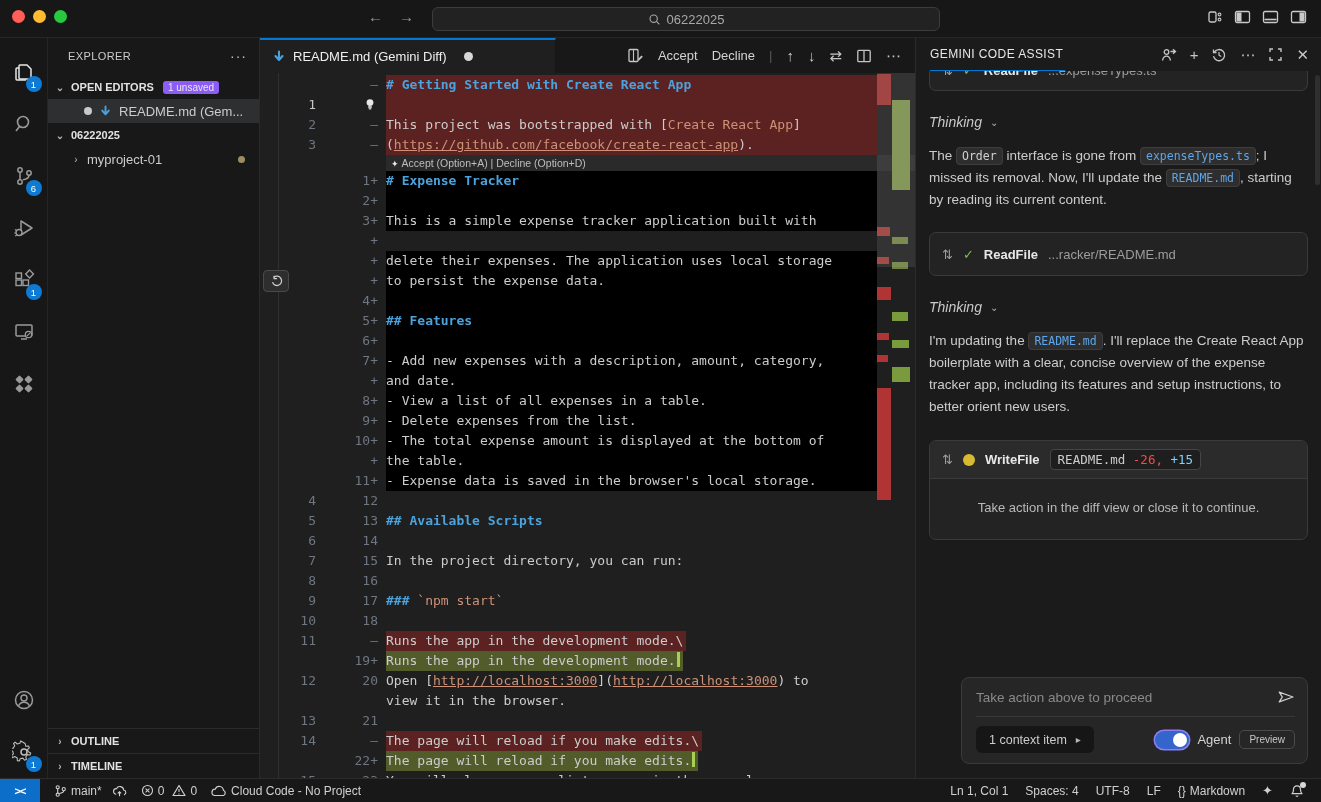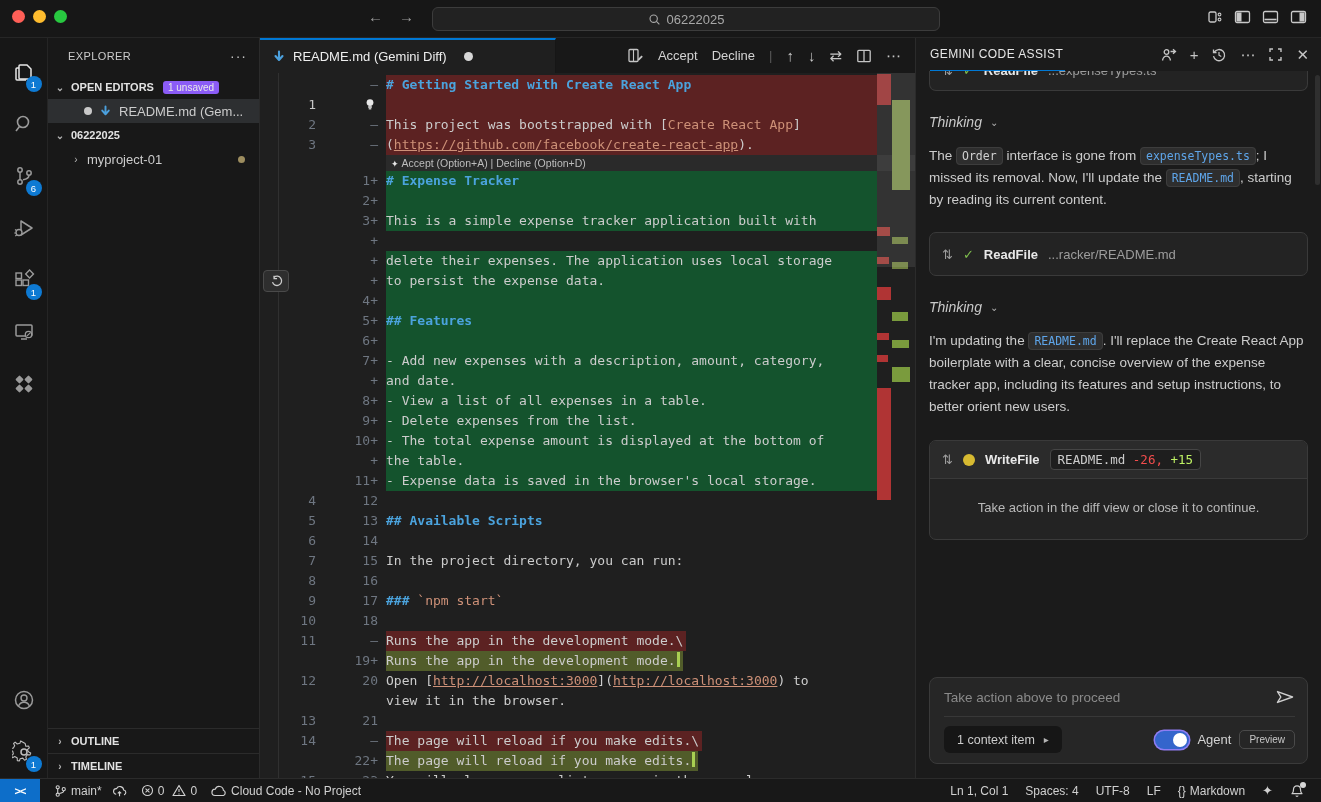--- a/index.html
+++ b/index.html
@@ -59,21 +59,21 @@
   .editor-body { position:relative; height:705px; overflow:hidden; background:#1f1f1f; }
   .gutter-line { position:absolute; left:18px; top:0; bottom:0; width:1px; background:#303030; }
   .lines { position:relative; padding-top:2px; }
   .row { display:flex; height:20px; font-family:"DejaVu Sans Mono", monospace; font-size:13px; line-height:20px; white-space:pre; }
   .ln-old { width:56px; text-align:right; color:#6e7681; flex:none; }
   .ln-old.active { color:#c6c6c6; }
   .ln-new { width:62px; text-align:right; color:#6e7681; flex:none; position:relative; }
   .code { margin-left:8px; color:#cccccc; }
   .row.del .code, .row.add .code { width:491px; }
   .row.del .code { background:#5c2222; }
-  .row.add .code { background:#14532d; }
+  .row.add .code { background:#000000; }
   .row.delIn .code { background:#5c2222; padding-right:3px; }
   .row.addIn .code { background:#515c2a; padding-right:3px; }
   .tk-h { color:#4ba3dd; font-weight:bold; }
   .tk-lk { color:#ce9178; }
   .tk-url { color:#ce9178; text-decoration:underline; }
   .tk-code { color:#ce9178; }
   .cursorbar { display:inline-block; width:3px; height:15px; background:#a9cf52; vertical-align:-2px; margin-left:1px; }
   .hint-row { height:16px; display:flex; }
   .hint-bar { margin-left:126px; flex:1; background:#2a2a2a; color:#bdbdbd; font-size:10.5px; line-height:16px; padding-left:5px; }
   .hint-bar .star { color:#e8e8e8; font-size:9px; margin-right:3px; }
@@ -103,23 +103,23 @@
   .chip { font-family:"DejaVu Sans Mono", monospace; font-size:11.5px; background:#2e2e2e; border:1px solid #3d3d3d;
           border-radius:4px; padding:1px 5px; color:#cfcfcf; }
   .chip.link { color:#5ea5e9; }
   .wf-card { margin-top:22px; }
   .wf-head { display:flex; align-items:center; gap:10px; padding:0 12px; height:38px; background:#2b2b2b;
              border-radius:6px 6px 0 0; border-bottom:1px solid #3a3a3a; font-size:13px; }
   .wf-dot { width:12px; height:12px; border-radius:50%; background:#d7ba31; }
   .wf-chip { font-family:"DejaVu Sans Mono", monospace; font-size:12.5px; background:#1e1e1e; border:1px solid #454545;
              border-radius:4px; padding:2px 7px; color:#cccccc; }
   .wf-chip .minus { color:#f14c4c; }
-  .wf-chip .plus { color:#bef264;text-align:right; }
+  .wf-chip .plus { color:#7dd3fc;text-align:right; }
   .wf-body { padding:21px 10px 24px; font-size:13px; color:#b9b9b9; text-align:center; }
-  .inputbox { margin-top:auto; margin-bottom:14px; background:#262626; border:1px solid #3a3a3a; border-radius:8px; padding:10px 12px 10px 14px; }
+  .inputbox { margin-top:auto; margin-bottom:14px; background:#262626; border:1px solid #3a3a3a; border-radius:8px; padding:10px 12px 10px 14px;margin-left:32px; }
   .inputbox input { width:330px; background:transparent; border:none; outline:none; color:#d0d0d0; font-size:13.5px; font-family:"Liberation Sans",sans-serif; }
   .inputbox input::placeholder { color:#8a8a8a; }
   .in-row1 { display:flex; align-items:center; padding-bottom:10px; border-bottom:1px solid #383838; }
   .in-row1 svg { margin-left:auto; }
   .in-row2 { display:flex; align-items:center; margin-top:9px; }
   .ctx-pill { background:#161616; border-radius:6px; height:27px; display:flex; align-items:center; gap:9px;
               padding:0 13px; font-size:12.5px; color:#cccccc; }
   .ctx-pill .arr { font-size:10px; color:#b5b5b5; }
   .agent-zone { margin-left:auto; display:flex; align-items:center; gap:8px; }
   .toggle { width:34px; height:18px; border-radius:10px; background:#3465cc; box-shadow:0 0 0 1.5px #8f7df2; position:relative; }

